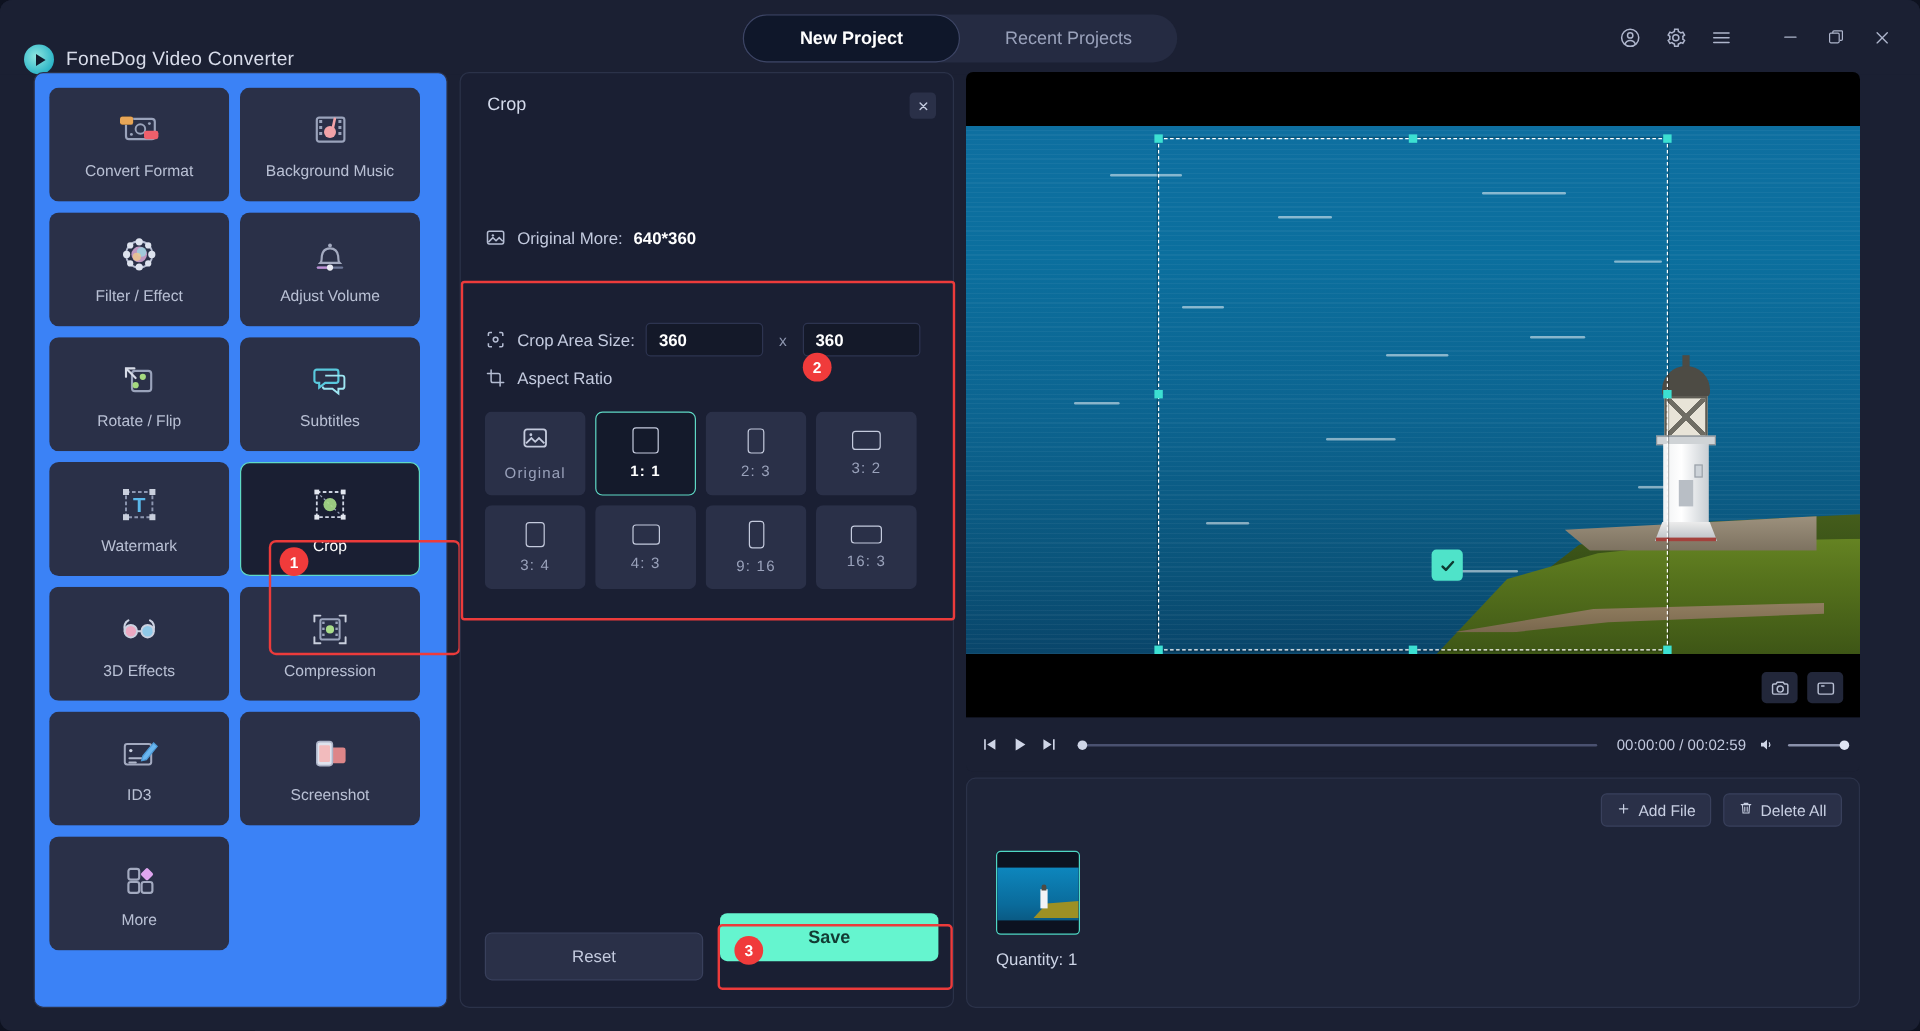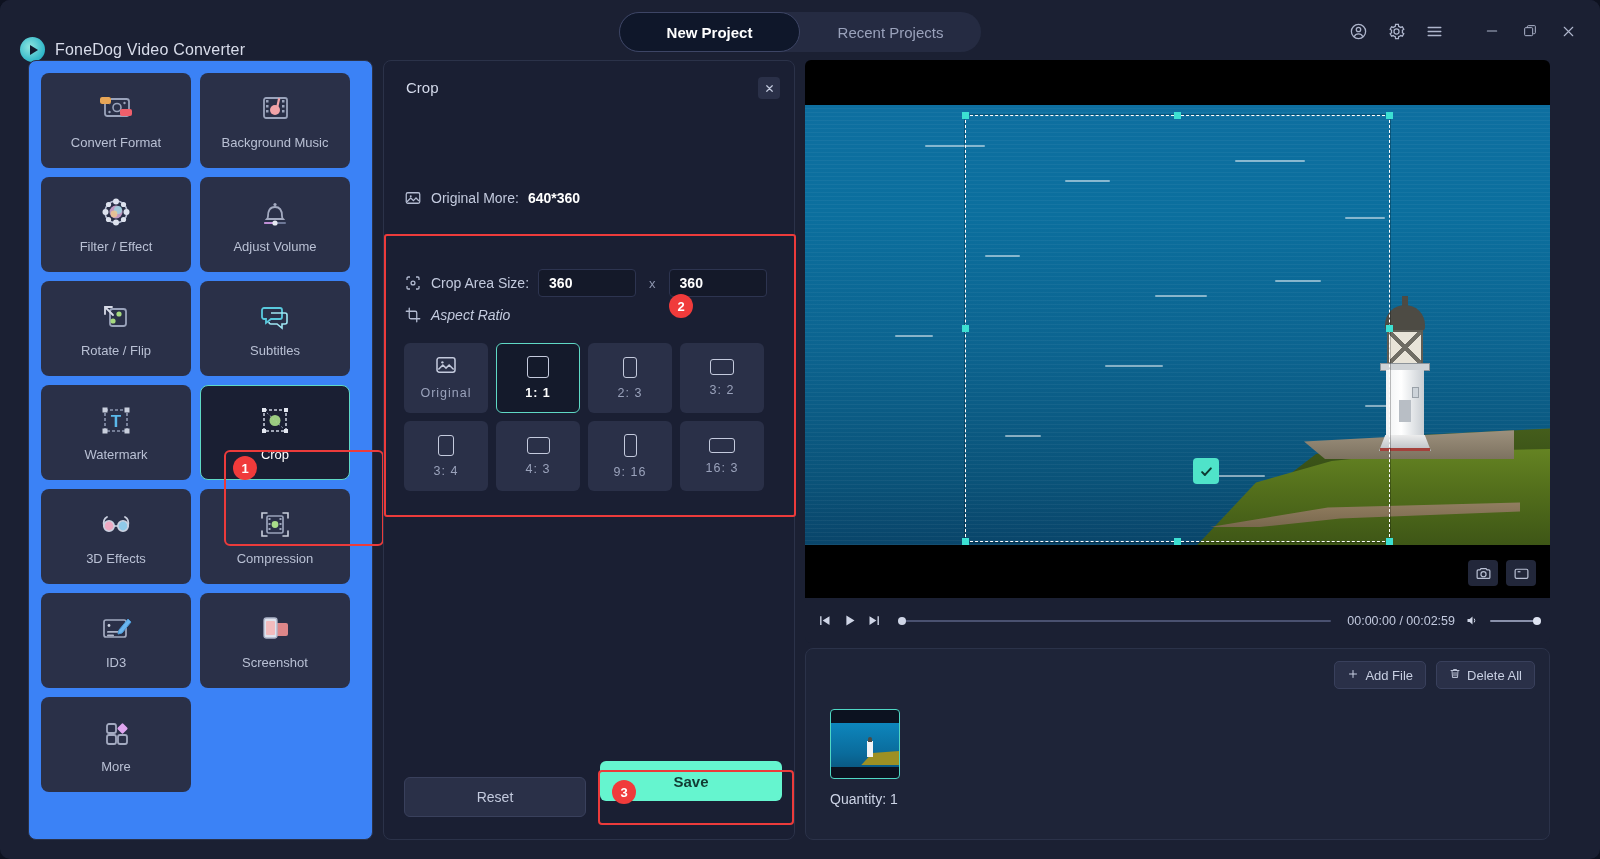--- a/index.html
+++ b/index.html
@@ -148,21 +148,21 @@
     width: 98px; height: 28px;
     background: #141929; border: 1px solid #2d3450; border-radius: 4px;
     color: #ffffff; font-size: 14px; font-weight: bold;
     padding: 0 10px; font-family: "Liberation Sans", sans-serif;
     outline: none;
   }
   .xsep { color: #8d95ae; font-size: 13px; margin: 0 4px; }
 
   .row-ar {
     position: absolute; left: 20px; top: 245px;
-    display: flex; align-items: center; gap: 9px; font-style: italic;
+    display: flex; align-items: center; gap: 9px;
   }
   .badge-2 { left: 285px; top: 233px; }
 
   .ar-grid {
     position: absolute; left: 20px; top: 282px;
     display: flex; flex-wrap: wrap; gap: 8px;
     width: 378px;
   }
   .ar {
     width: 84px; height: 70px;

